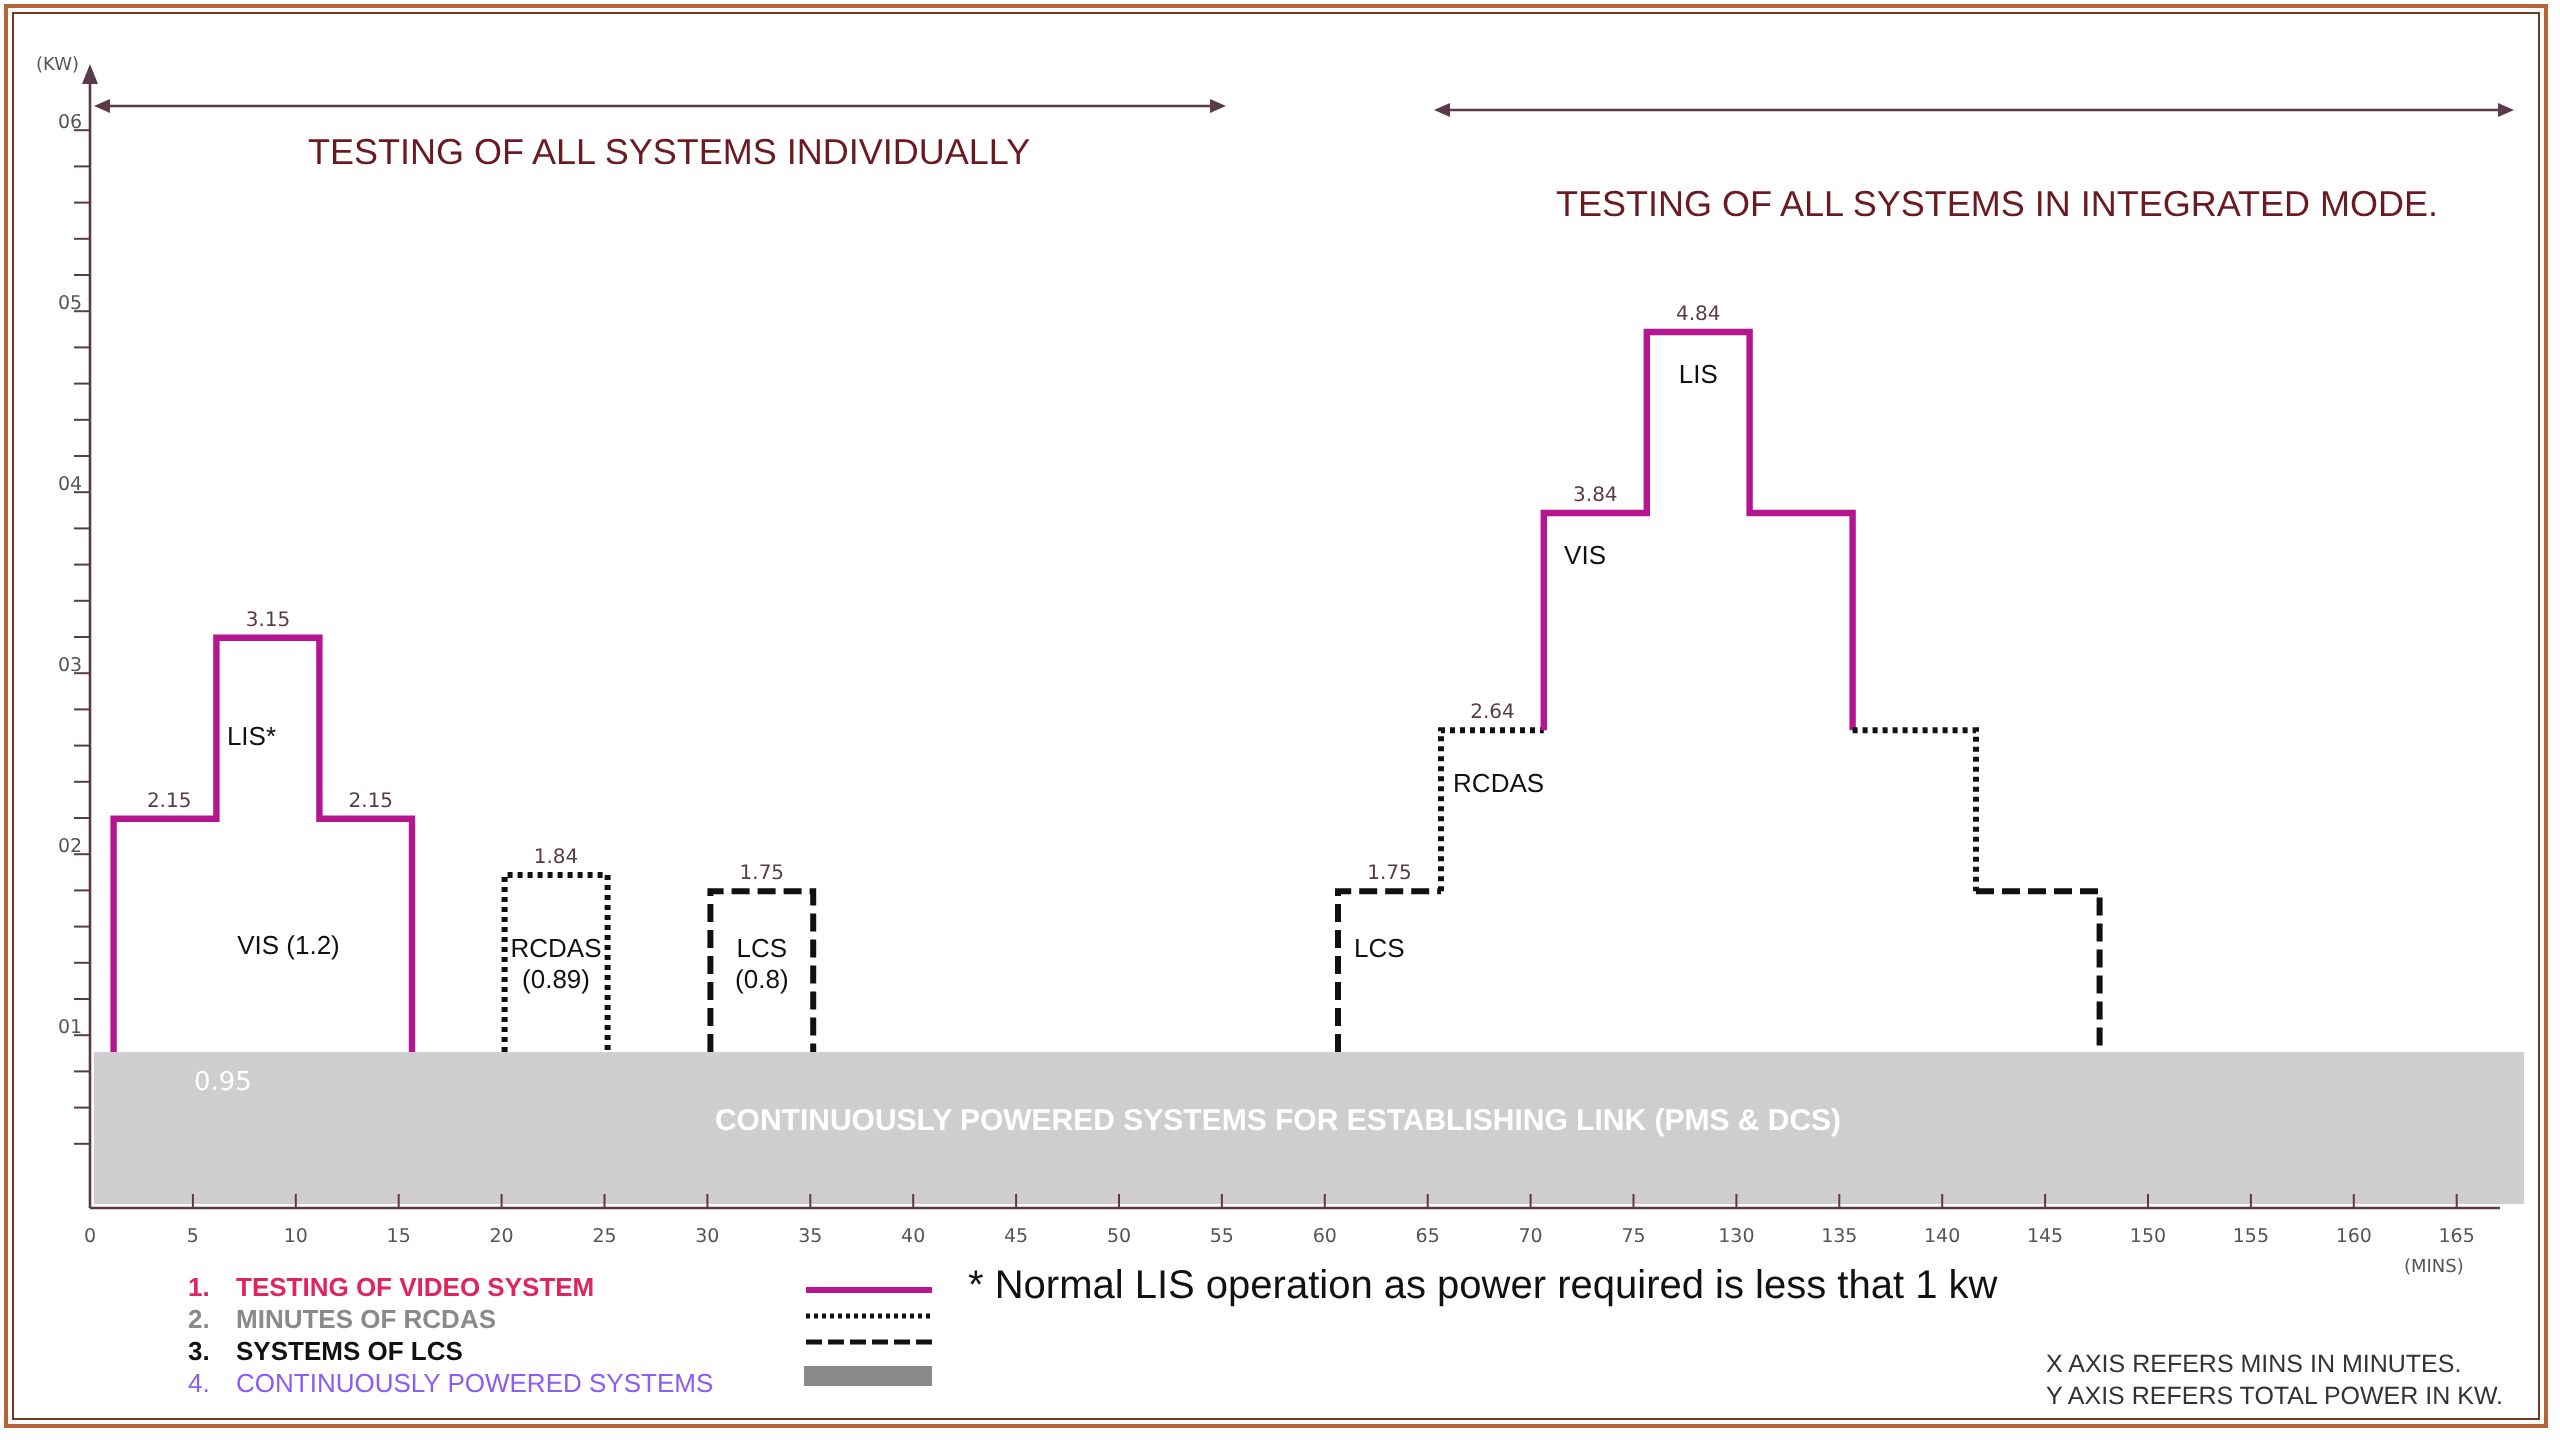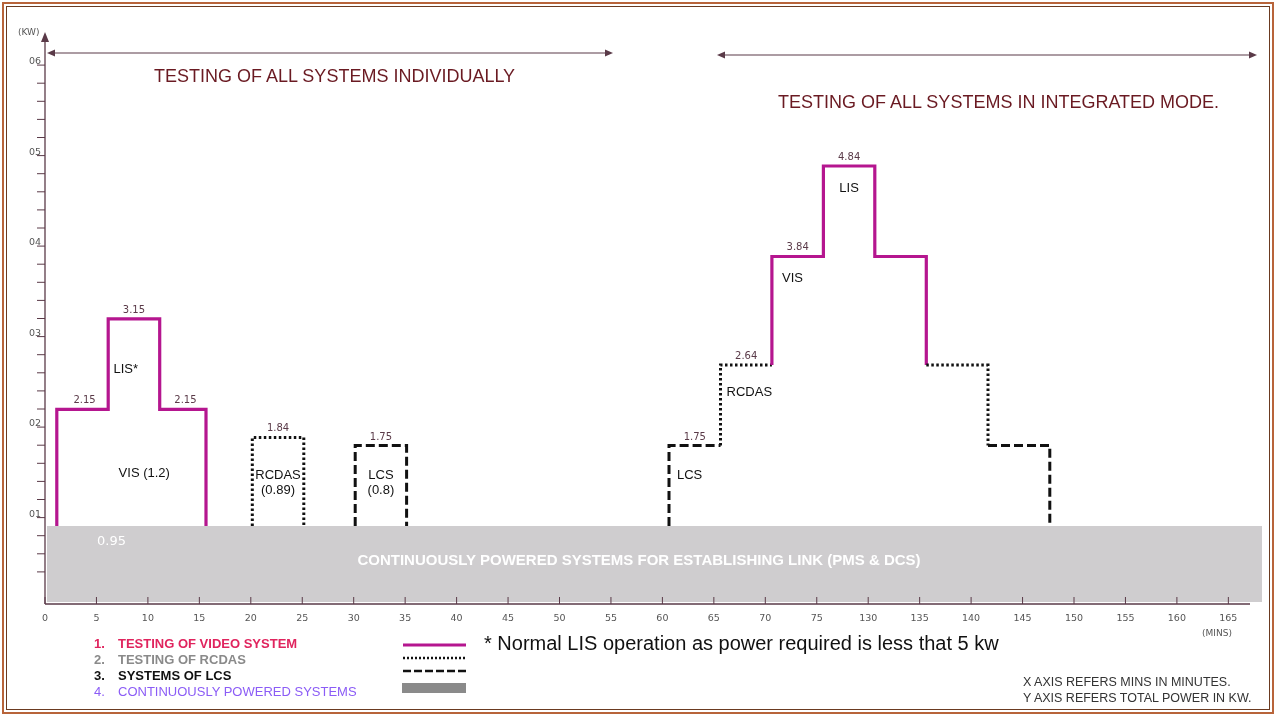--- a/index.html
+++ b/index.html
@@ -162,27 +162,27 @@
 </svg>
 
 <div class="sect" id="sect0" style="left:154px;top:66px;">TESTING OF ALL SYSTEMS INDIVIDUALLY</div>
 <div class="sect" id="sect1" style="left:778px;top:72px;margin-top:20px;">TESTING OF ALL SYSTEMS IN INTEGRATED MODE.</div>
 
 <div class="legend">
   <div class="row" style="color: rgb(224, 36, 94); font-weight: bold;">
     <span class="num">1.</span><span>TESTING OF VIDEO SYSTEM</span>
   </div>
   <div class="row" style="color: rgb(138, 138, 138); font-weight: bold;">
-    <span class="num">2.</span><span>TESTING OF RCDAS</span>
+    <span class="num">2.</span><span>MINUTES OF RCDAS</span>
   </div>
   <div class="row" style="color: rgb(17, 17, 17); font-weight: bold;">
     <span class="num">3.</span><span>SYSTEMS OF LCS</span>
   </div>
   <div class="row" style="color: #8b5cf6;">
     <span class="num">4.</span><span>CONTINUOUSLY POWERED SYSTEMS</span>
   </div>
 </div>
 
-<div class="note">* Normal LIS operation as power required is less that 5 kw</div>
+<div class="note">* Normal LIS operation as power required is less that 1 kw</div>
 <div class="axisnote">
   <div>X AXIS REFERS MINS IN MINUTES.</div>
   <div>Y AXIS REFERS TOTAL POWER IN KW.</div>
 </div>
 
 </body></html>

